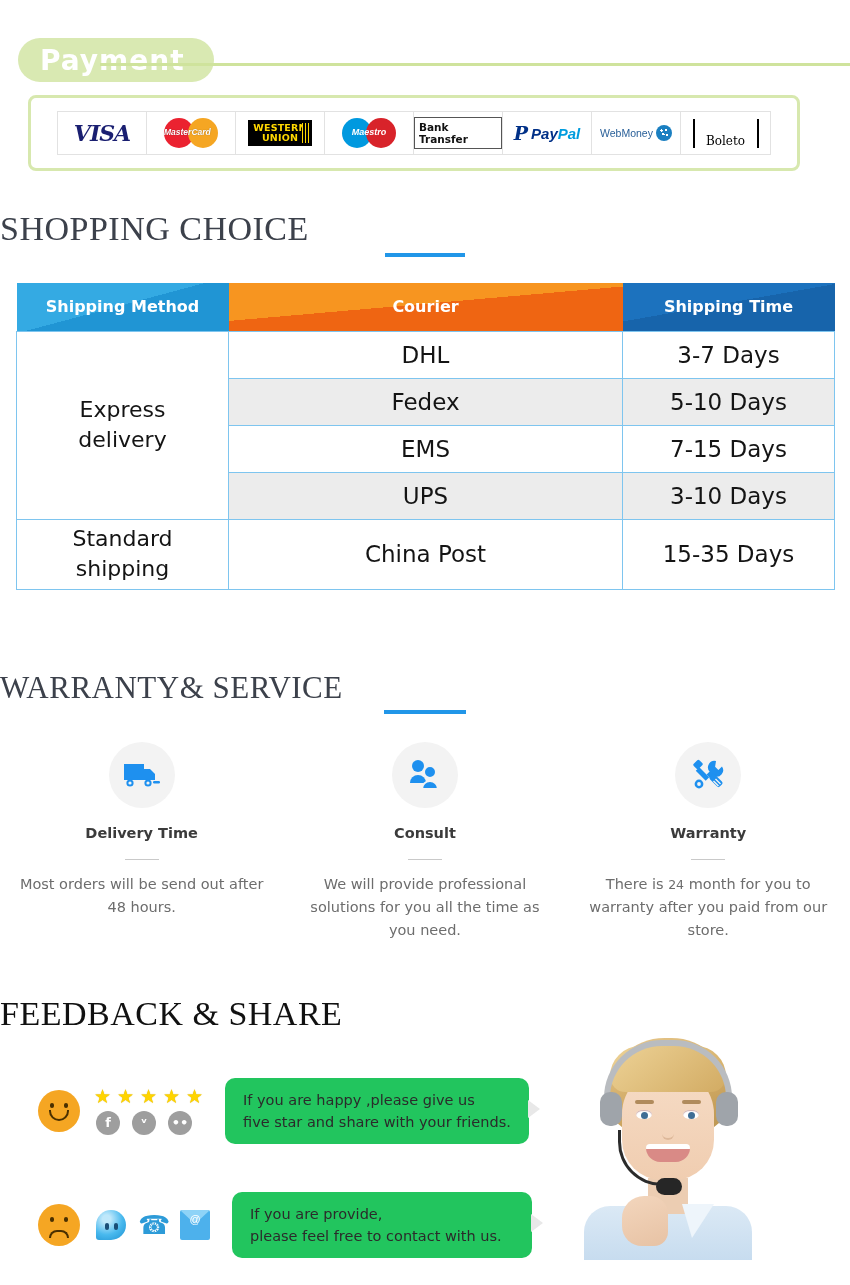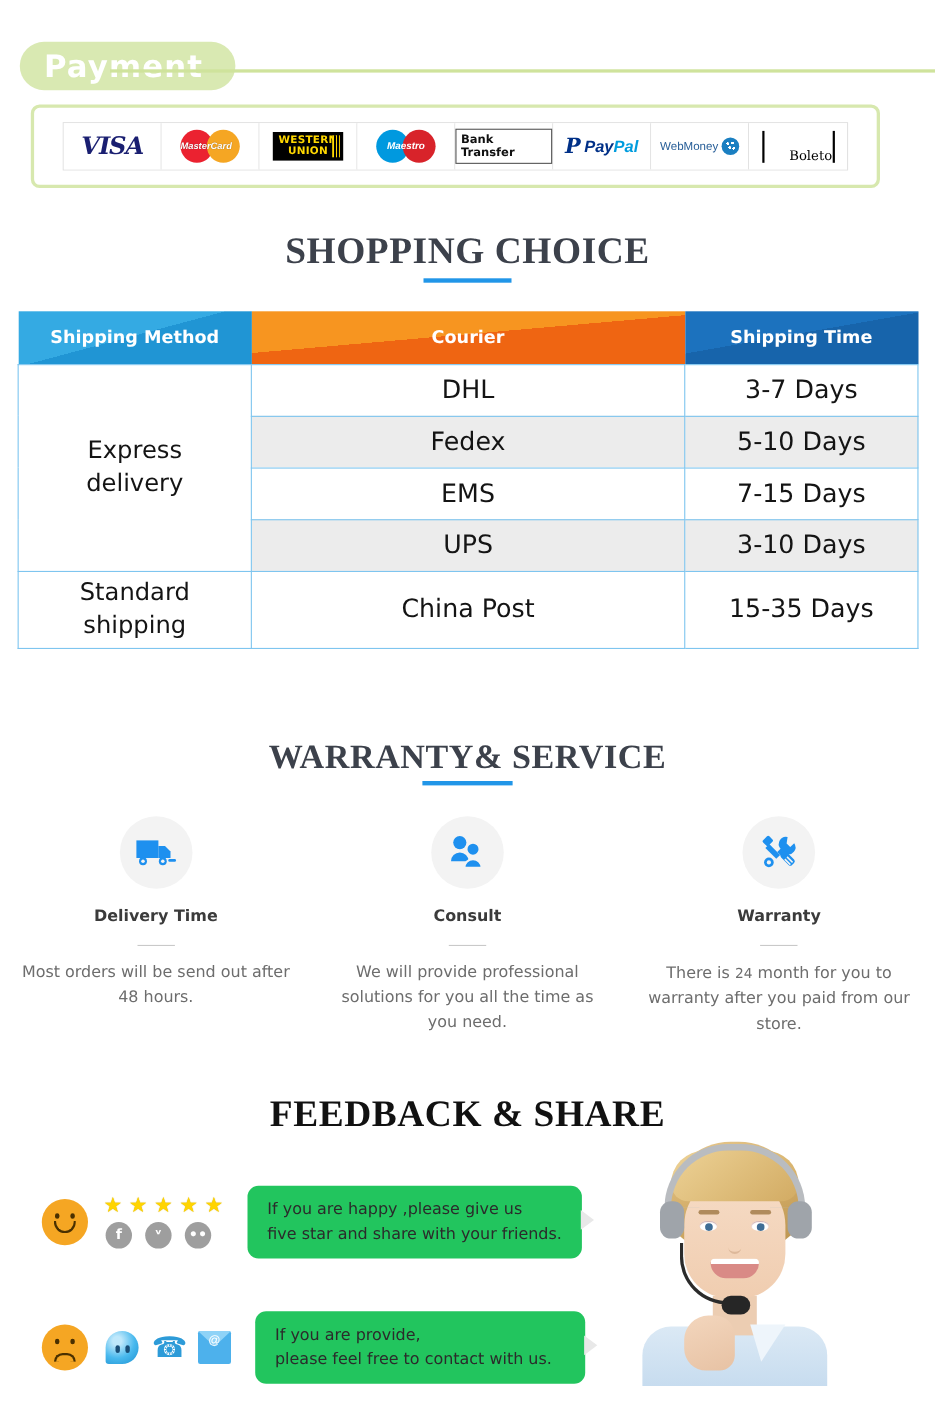--- a/index.html
+++ b/index.html
@@ -85,31 +85,31 @@
   .pp .t2 { font-size: 15px; font-weight: bold; font-style: italic; color: #009cde; margin-left: -3px; }
   .wm { display: flex; align-items: center; gap: 3px; }
   .wm .tx { font-size: 10.5px; color: #2a6099; }
   .wm .gl { width: 16px; height: 16px; border-radius: 50%; background: #1a7fc1;
             position: relative; overflow: hidden; }
   .wm .gl::after { content:""; position:absolute; inset:2px;
             background: radial-gradient(circle at 30% 30%, #fff 0 1.2px, transparent 1.3px),
                         radial-gradient(circle at 65% 25%, #fff 0 1.2px, transparent 1.3px),
                         radial-gradient(circle at 45% 60%, #fff 0 1.2px, transparent 1.3px),
                         radial-gradient(circle at 75% 65%, #fff 0 1.2px, transparent 1.3px); }
-  .bol { display: flex; flex-direction: column; align-items: flex-end; width: 66px;
+  .bol { display: flex; flex-direction: column; align-items: center; width: 66px;
          border-left: 2px solid #000; border-right: 2px solid #000; }
   .bol .bars { height: 15px;
       background: repeating-linear-gradient(90deg,#000 0 1px,#fff 1px 2px,#000 2px 4px,#fff 4px 6px); }
   .bol .lbl { font-size: 12px; text-align: center; color: #000;
               font-family: "DejaVu Serif", serif; line-height: 14px; }
 
   
   .sec-title {
-    position: absolute; width: 850px; text-align: center;
-    font-family: "Liberation Serif", serif; font-weight: bold;
+    position: absolute; width: 850px; 
+    font-family: "Liberation Serif", serif; font-weight: normal;
     color: #3a3f४7;
   }
   .t-shopping { top: 210px; font-size: 34px; color: #3c414b; letter-spacing: .5px; }
   .t-warranty { top: 670px; font-size: 31px; color: #3c414b; letter-spacing: .5px; }
   .t-feedback { top: 995px; font-size: 34px; color: #111; letter-spacing: .5px; }
   .title-underline {
     position: absolute; height: 4px; background: #2196e8; left: 50%;
     transform: translateX(-50%);
   }
   .u-shopping { top: 253px; width: 80px; }

